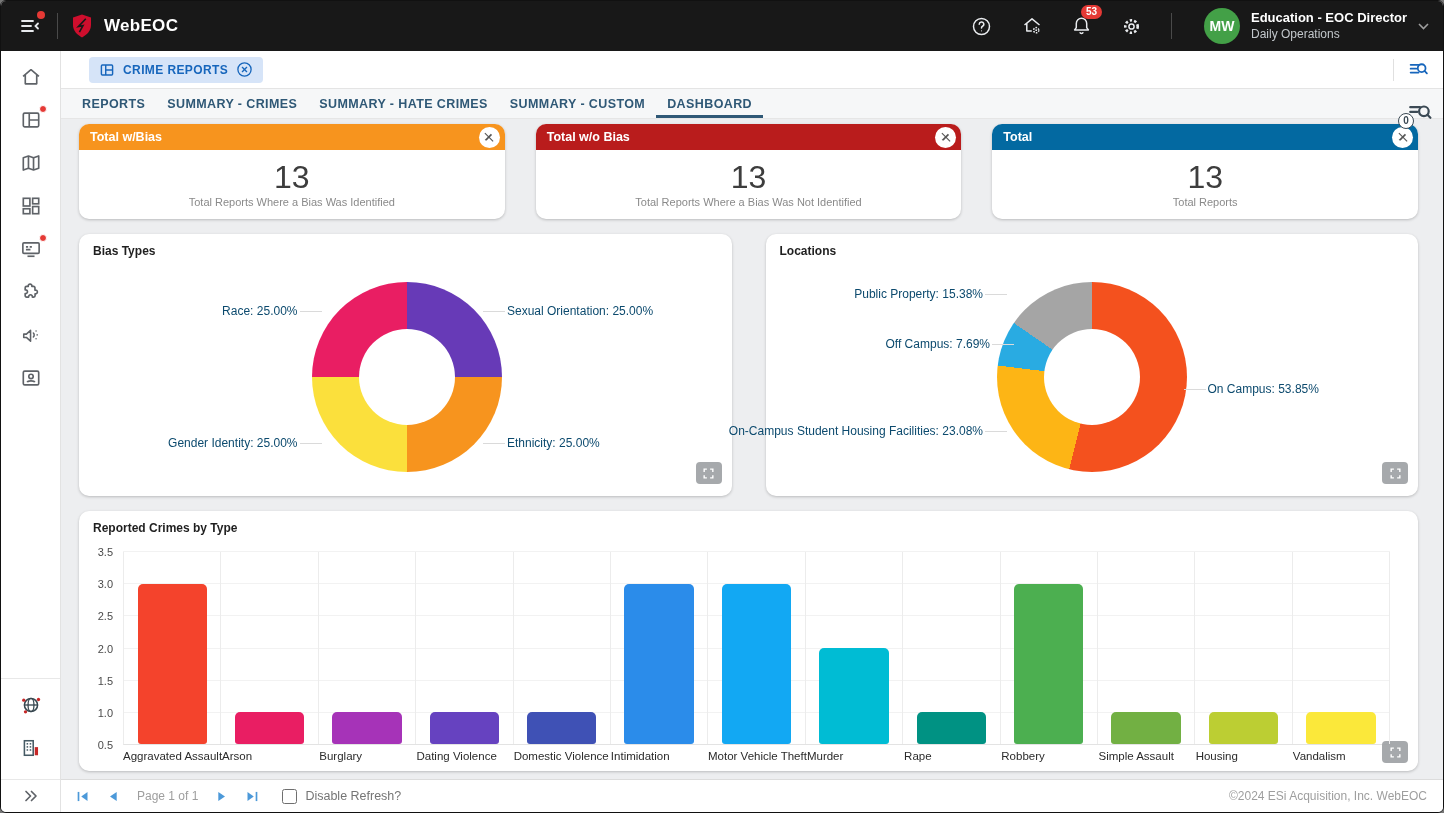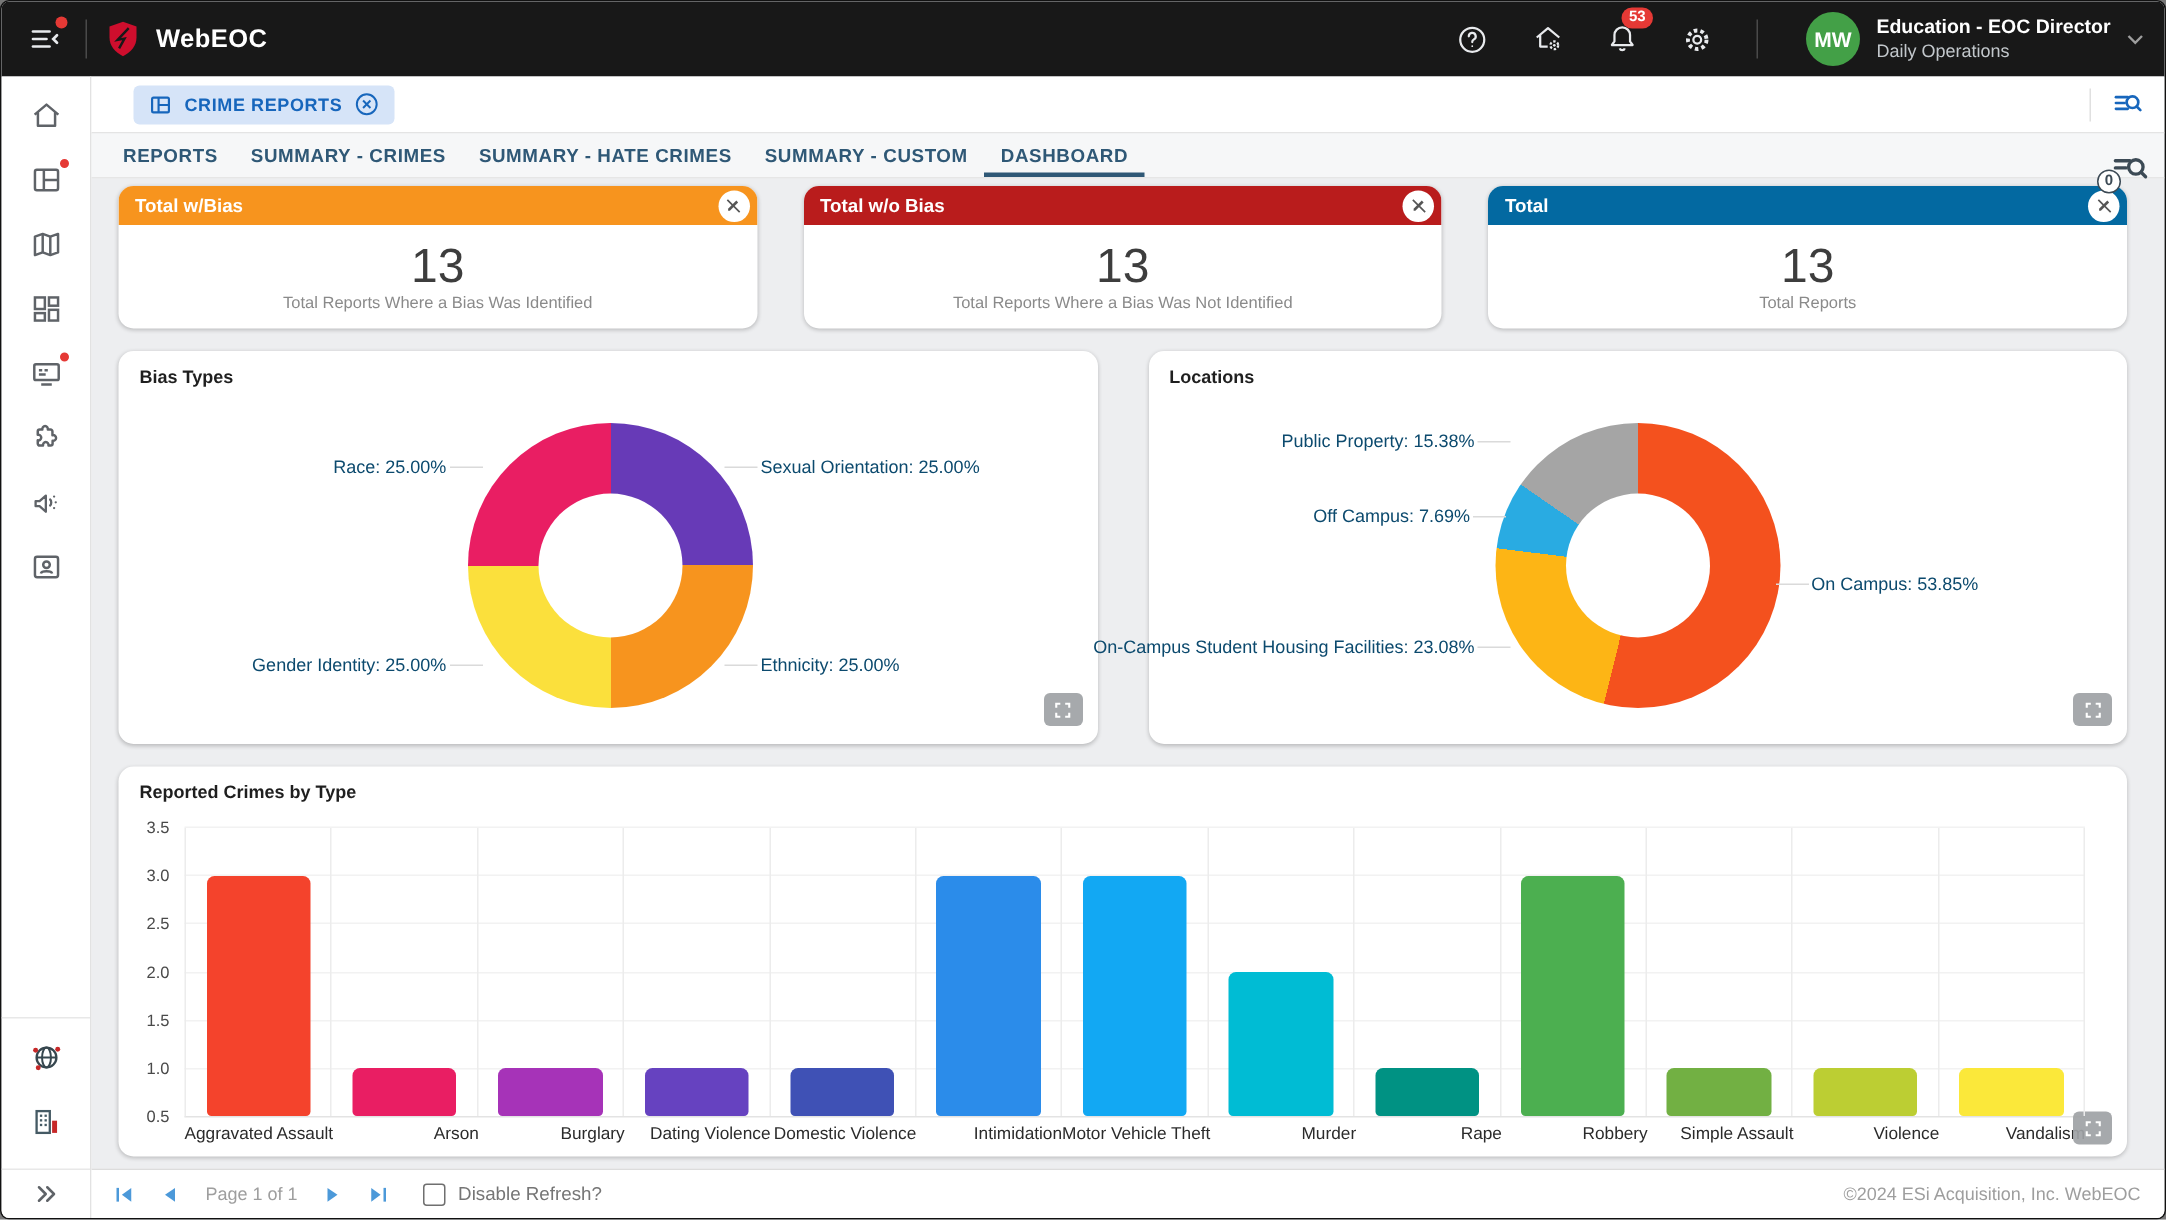--- a/index.html
+++ b/index.html
@@ -87,21 +87,21 @@
   #bar-plot { position: absolute; left: 44px; right: 28px; top: 41px; height: 193px;
               border-left: 1px solid #ECECEC; border-bottom: 1px solid #E3E3E3; display: flex; }
   .bar-cell { flex: 1; border-right: 1px solid #ECECEC; display: flex; align-items: flex-end;
               justify-content: center; position: relative; z-index: 1; }
   .bar { width: 72%; border-radius: 5px 5px 3px 3px; }
   #bar-grid { position: absolute; left: 44px; right: 28px; top: 41px; height: 193px; z-index: 0; }
   .hline { position: absolute; left: 0; right: 0; height: 1px; background: #F2F2F2; }
   #bar-yaxis { position: absolute; left: 0; top: 41px; height: 193px; width: 38px; }
   .ylab { position: absolute; right: 4px; font-size: 11px; color: #4A4A4A; }
   #bar-labels { position: absolute; left: 44px; right: 28px; top: 239px; display: flex; }
-  .blab { flex: 1; text-align: right; font-size: 11.5px; color: #2B2B2B; white-space: nowrap; }
+  .blab { flex: 1; text-align: left; font-size: 11.5px; color: #2B2B2B; white-space: nowrap; }
 
   
   .footer { height: 33px; background: #fff; border-top: 1px solid #DCDCDC; display: flex;
             align-items: center; padding: 0 16px 0 14px; flex: none; }
   .pager { display: flex; align-items: center; gap: 15px; }
   .pg-btn { cursor: pointer; display: flex; align-items: center; }
   .page-label { font-size: 12px; color: #9E9E9E; margin: 0 2px; }
   .refresh-wrap { display: flex; align-items: center; gap: 8px; margin-left: 22px; cursor: pointer; }
   .checkbox { width: 15px; height: 15px; border: 1.6px solid #6F6F6F; border-radius: 2.5px; background: #fff; }
   .refresh-label { font-size: 12.5px; color: #757575; }
@@ -388,21 +388,21 @@
             </div>
           </div>
 
           <div class="card chart-card">
             <div class="chart-title">Locations</div>
             <div class="donut" style="left: 231px; background: conic-gradient(rgb(244, 81, 30) 0%, rgb(244, 81, 30) 53.85%, rgb(253, 181, 21) 53.85%, rgb(253, 181, 21) 76.93%, rgb(41, 171, 226) 76.93%, rgb(41, 171, 226) 84.62%, rgb(165, 165, 165) 84.62%, rgb(165, 165, 165) 100%);"></div>
             <div class="dlabel" style="right:411px;top:53px">
               <span>Public Property: 15.38%</span>
                 <span class="leader"></span>
             </div>
-            <div class="dlabel" style="right:414px;top:103px">
+            <div class="dlabel" style="right:404px;top:103px">
               <span>Off Campus: 7.69%</span>
                 <span class="leader"></span>
             </div>
             <div class="dlabel" style="left:418px;top:148px">
               <span class="leader"></span>
                 <span>On Campus: 53.85%</span>
             </div>
             <div class="dlabel" style="right:411px;top:190px">
               <span>On-Campus Student Housing Facilities: 23.08%</span>
                 <span class="leader"></span>
@@ -480,21 +480,21 @@
               <div class="blab">Arson</div>
               <div class="blab">Burglary</div>
               <div class="blab">Dating Violence</div>
               <div class="blab">Domestic Violence</div>
               <div class="blab">Intimidation</div>
               <div class="blab">Motor Vehicle Theft</div>
               <div class="blab">Murder</div>
               <div class="blab">Rape</div>
               <div class="blab">Robbery</div>
               <div class="blab">Simple Assault</div>
-              <div class="blab">Violence</div>
+              <div class="blab">Housing</div>
               <div class="blab">Vandalism</div>
             </div>
           <div class="expand-btn" style="bottom:8px">
             <svg width="13" height="13" viewBox="0 0 24 24" fill="none" stroke="#fff" stroke-width="2.6">
               <path d="M4 9V4h5M15 4h5v5M20 15v5h-5M9 20H4v-5"></path>
             </svg>
           </div>
         </div>
       </div>
 

